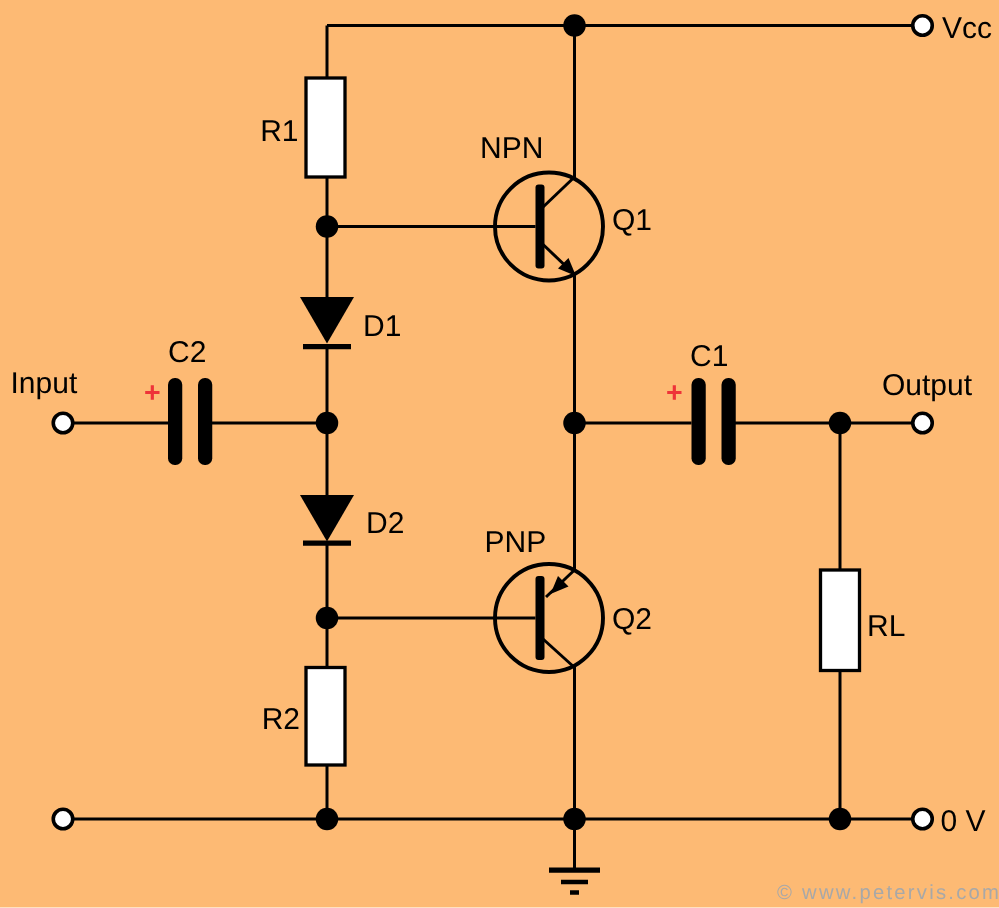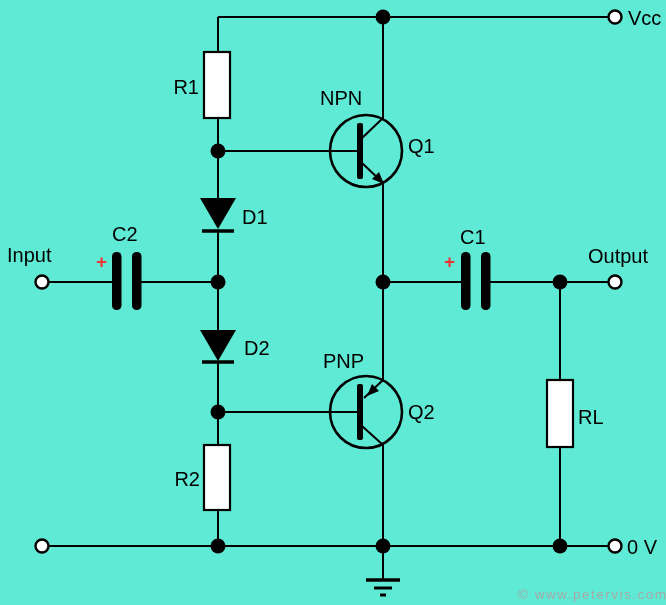--- a/index.html
+++ b/index.html
@@ -1,16 +1,16 @@
 <!DOCTYPE html>
 <html><head>
 <meta charset="utf-8">
 <style>
   html,body{margin:0;padding:0;background:#ffffff;}
-  .stage{position:relative;width:666px;height:605px;background:#5eead4;overflow:hidden;
+  .stage{position:relative;width:666px;height:605px;background:#fdba74;overflow:hidden;
          font-family:"Liberation Sans", sans-serif;}
   svg{display:block;}
   .lbl{font-family:"Liberation Sans", sans-serif;font-size:20px;fill:#000000;}
   .lbl-end{text-anchor:end;}
   .plus{font-family:"Liberation Sans", sans-serif;font-size:19px;font-weight:bold;fill:#ee3338;}
   .wire{stroke:#000000;stroke-width:2;fill:none;}
   .thick{stroke:#000000;stroke-width:3.5;fill:none;}
   .comp-box{fill:#ffffff;stroke:#000000;stroke-width:2.2;}
   .solid{fill:#000000;stroke:none;}
   .tr-circle{fill:none;stroke:#000000;stroke-width:2.6;}

